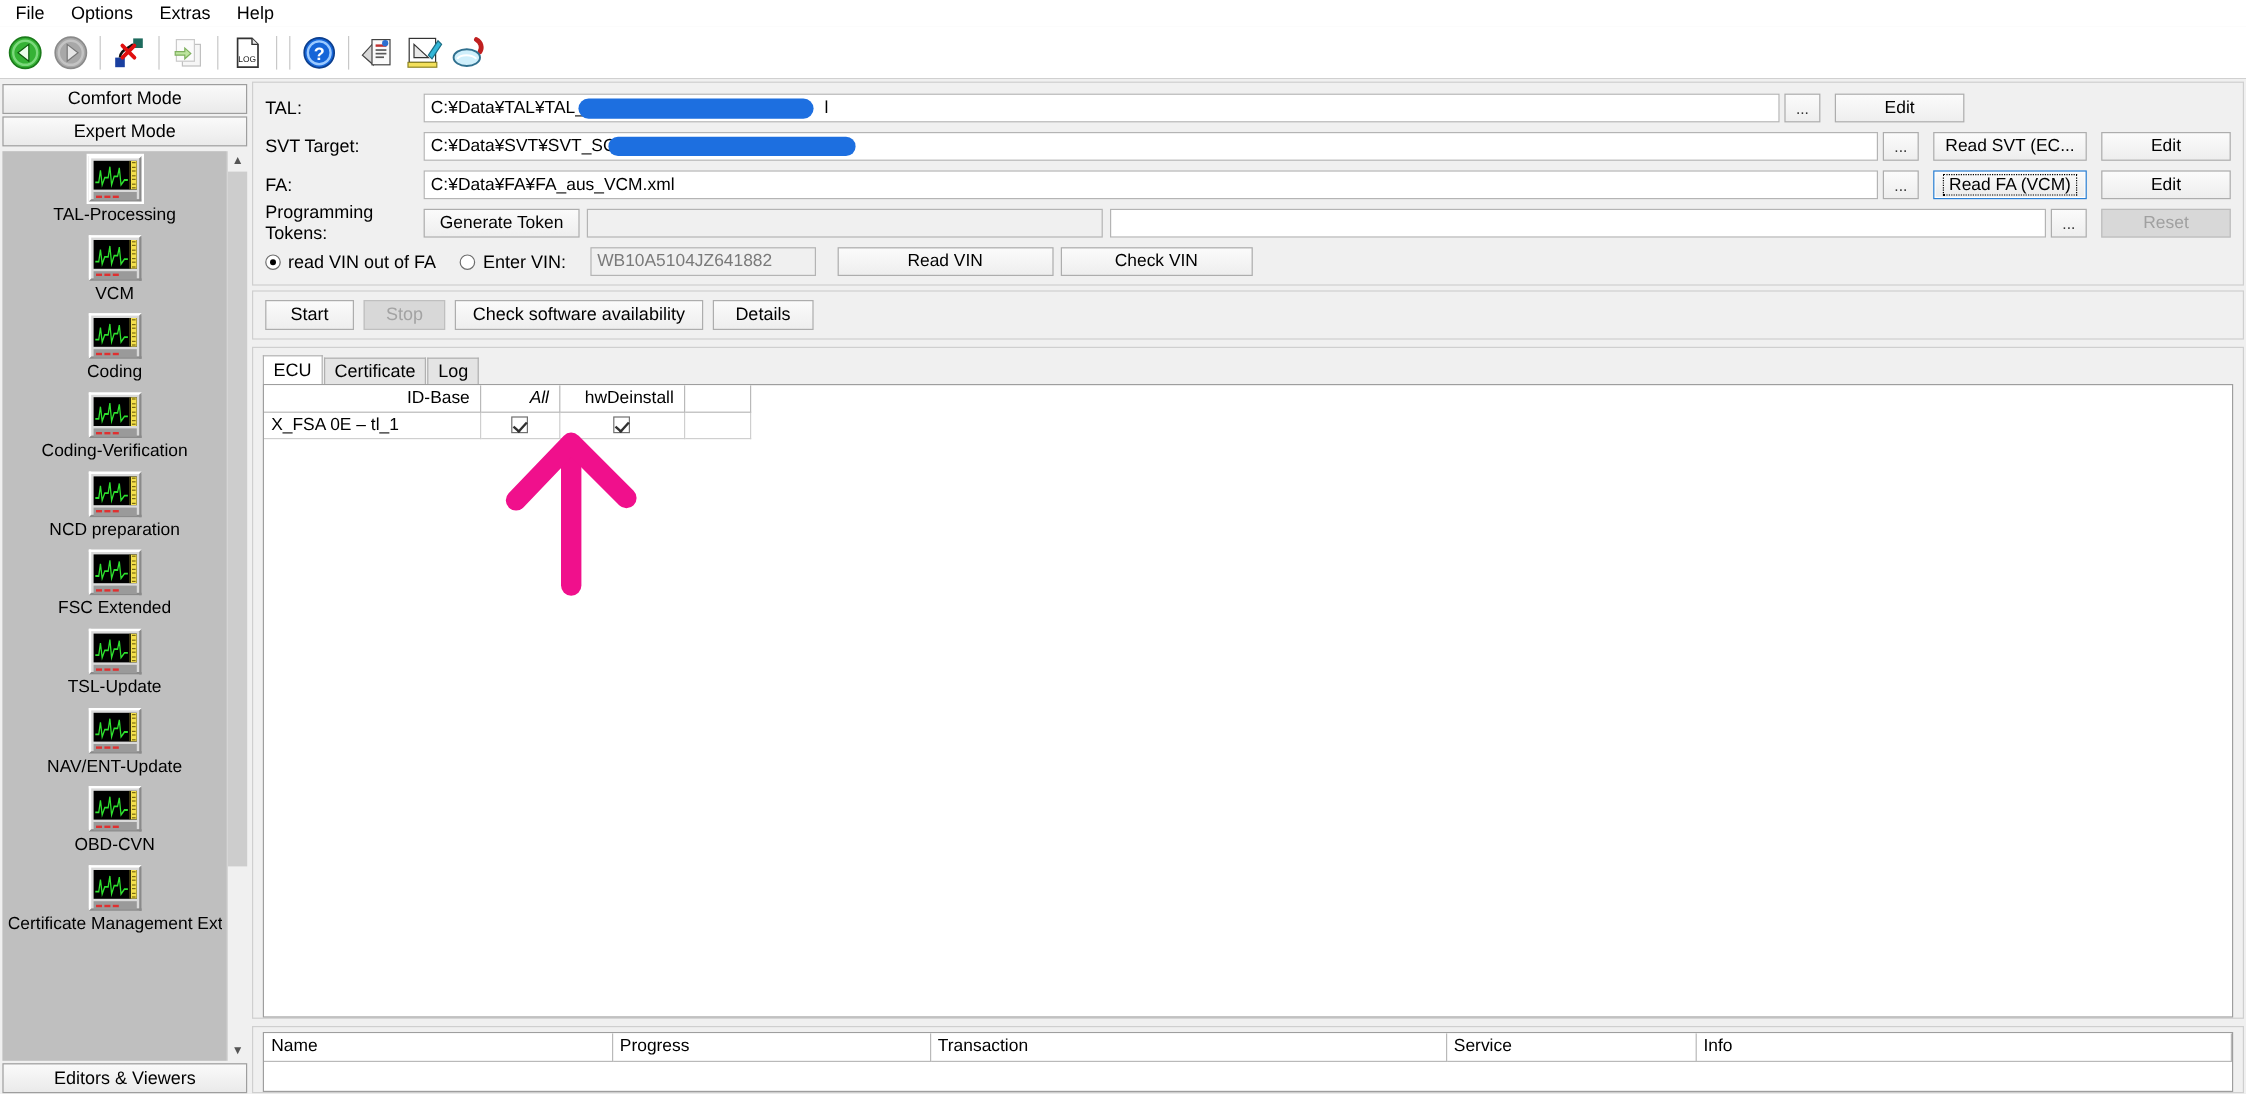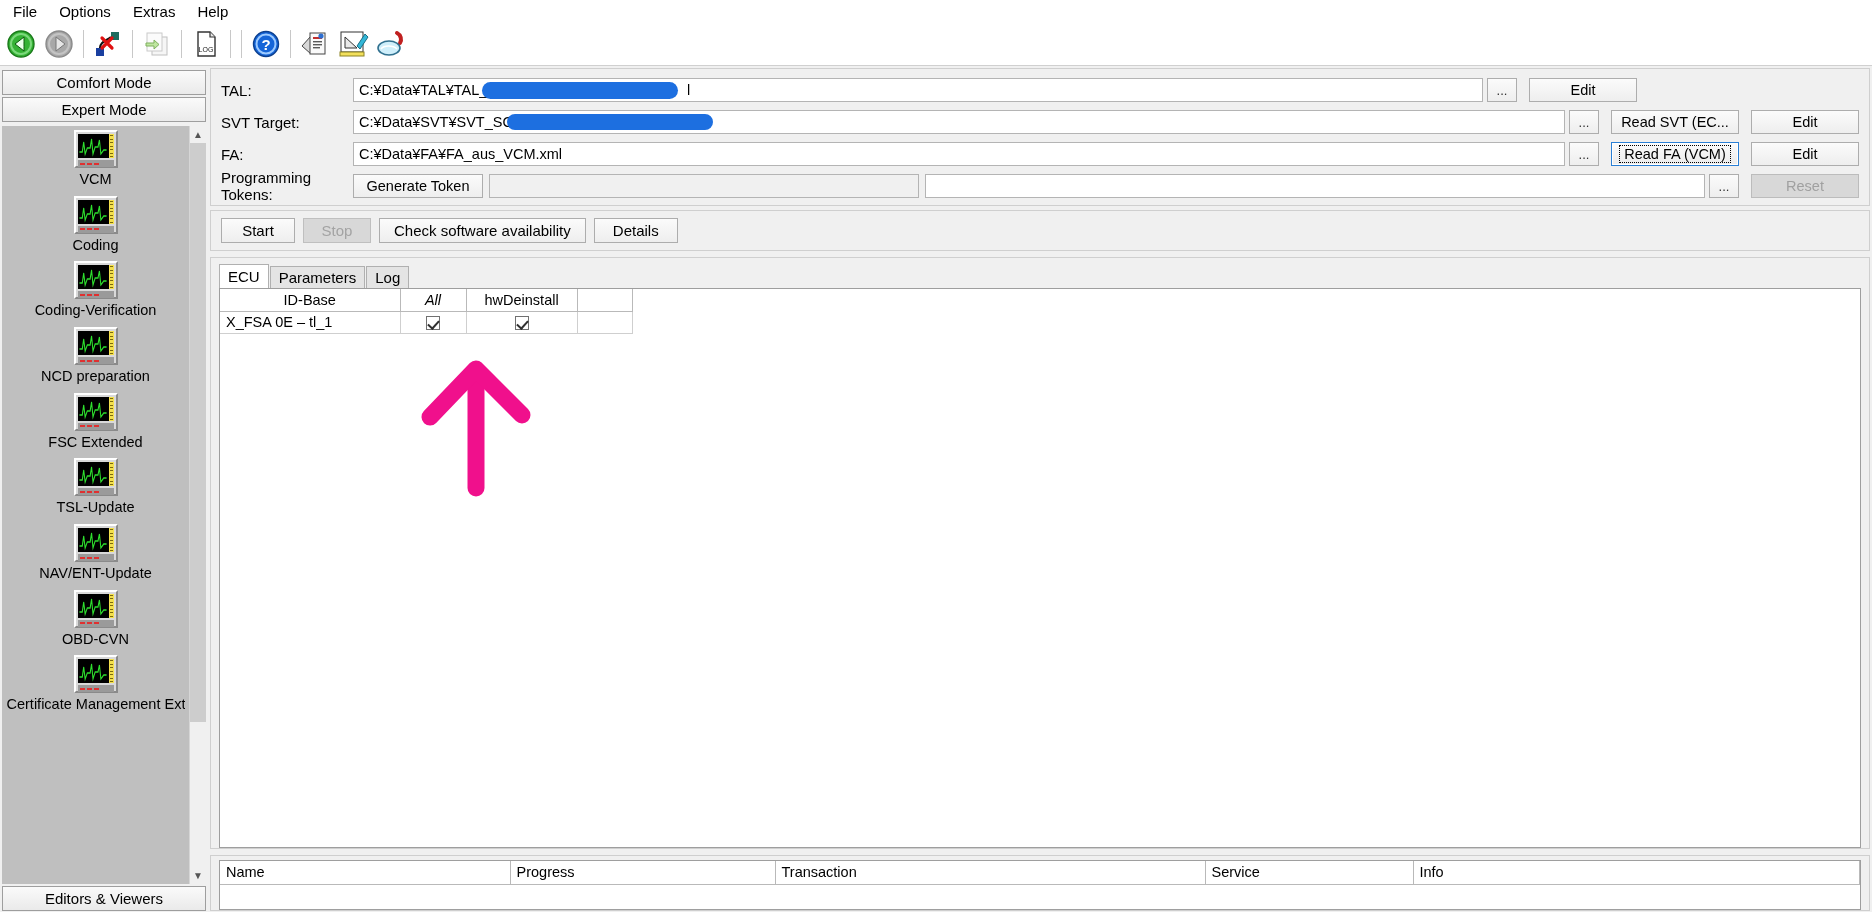--- a/index.html
+++ b/index.html
@@ -357,22 +357,22 @@
     overflow: hidden;
     min-height: 0;
     position: relative;
   }
   table.grid {
     border-collapse: collapse;
     font-size: 14.5px;
   }
   table.grid th {
     font-weight: normal;
-    text-align: center;
-    padding: 2px 18px;
+    text-align: right;
+    padding: 2px 8px;
     background: #fff;
     border-right: 1px solid #b9b9b9;
     border-bottom: 1px solid #b9b9b9;
     height: 22px;
     white-space: nowrap;
   }
   table.grid td {
     padding: 1px 6px;
     border-right: 1px solid #cfcfcf;
     border-bottom: 1px solid #cfcfcf;
@@ -537,20 +537,46 @@
   </div>
 
   <div id="bodywrap">
 
     <div id="sidebar">
       <div class="mode-btn">Comfort Mode</div>
       <div class="mode-btn">Expert Mode</div>
 
       <div id="sidebar-scrollwrap">
         <div id="icon-list">
+            <div class="icon-item selected">
+              <div class="glyph">
+                <div class="screen">
+                  <div class="waves">
+                    <svg viewBox="0 0 42 24" preserveAspectRatio="none">
+                      <path d="M2 18 L6 18 L8 8 L10 20 L13 14 L17 14 L19 5 L21 20 L24 13 L28 13 L30 6 L32 20 L36 16 L40 16" stroke="#2ee02e" stroke-width="1.5" fill="none"></path>
+                    </svg>
+                  </div>
+                  <div class="bars">
+                    <i></i>
+                    <i></i>
+                    <i></i>
+                    <i></i>
+                    <i></i>
+                    <i></i>
+                    <i></i>
+                  </div>
+                </div>
+                <div class="strip">
+                  <i></i>
+                  <i></i>
+                  <i></i>
+                </div>
+              </div>
+              <div class="lbl">TAL-Processing</div>
+            </div>
             <div class="icon-item">
               <div class="glyph">
                 <div class="screen">
                   <div class="waves">
                     <svg viewBox="0 0 42 24" preserveAspectRatio="none">
                       <path d="M2 18 L6 18 L8 8 L10 20 L13 14 L17 14 L19 5 L21 20 L24 13 L28 13 L30 6 L32 20 L36 16 L40 16" stroke="#2ee02e" stroke-width="1.5" fill="none"></path>
                     </svg>
                   </div>
                   <div class="bars">
                     <i></i>
@@ -828,34 +854,48 @@
 
         <div class="frow">
           <div class="flabel">Programming Tokens:</div>
           <div class="act-btn w-gen" style="margin-left:0">Generate Token</div>
           <div class="ftext readonly" style="margin-left:6px;max-width:430px"></div>
           <div class="ftext" style="margin-left:6px"></div>
           <div class="dots-btn">...</div>
           <div class="act-btn w-edit disabled">Reset</div>
         </div>
 
+        <div class="frow">
+          <div class="radio-wrap">
+            <span class="radio on"></span>
+            <span class="rlabel">read VIN out of FA</span>
+          </div>
+          <div class="radio-wrap">
+            <span class="radio"></span>
+            <span class="rlabel">Enter VIN:</span>
+          </div>
+          <div class="ftext readonly" style="flex:0 0 188px;width:188px">WB10A5104JZ641882</div>
+          <div class="act-btn" style="width:180px;flex:0 0 180px;margin-left:18px">Read VIN</div>
+          <div class="act-btn" style="width:160px;flex:0 0 160px;margin-left:6px">Check VIN</div>
+          <div style="flex:1 1 auto"></div>
+        </div>
 
       </div>
 
       <div id="start-block">
         <div class="sbtn" style="width:74px;padding:0">Start</div>
         <div class="sbtn disabled" style="width:68px;padding:0">Stop</div>
         <div class="sbtn">Check software availability</div>
         <div class="sbtn" style="width:84px;padding:0">Details</div>
       </div>
 
       <div id="tab-block">
         <div class="tabstrip">
           <div class="tab active">ECU</div>
-          <div class="tab">Parameters</div>
+          <div class="tab">Certificate</div>
           <div class="tab">Log</div>
         </div>
         <div id="ecu-table-wrap">
           <table class="grid">
             <thead>
               <tr>
                 <th class="col-id">ID-Base</th>
                 <th class="col-all">All</th>
                 <th class="col-hw">hwDeinstall</th>
                 <th class="col-pad"></th>

